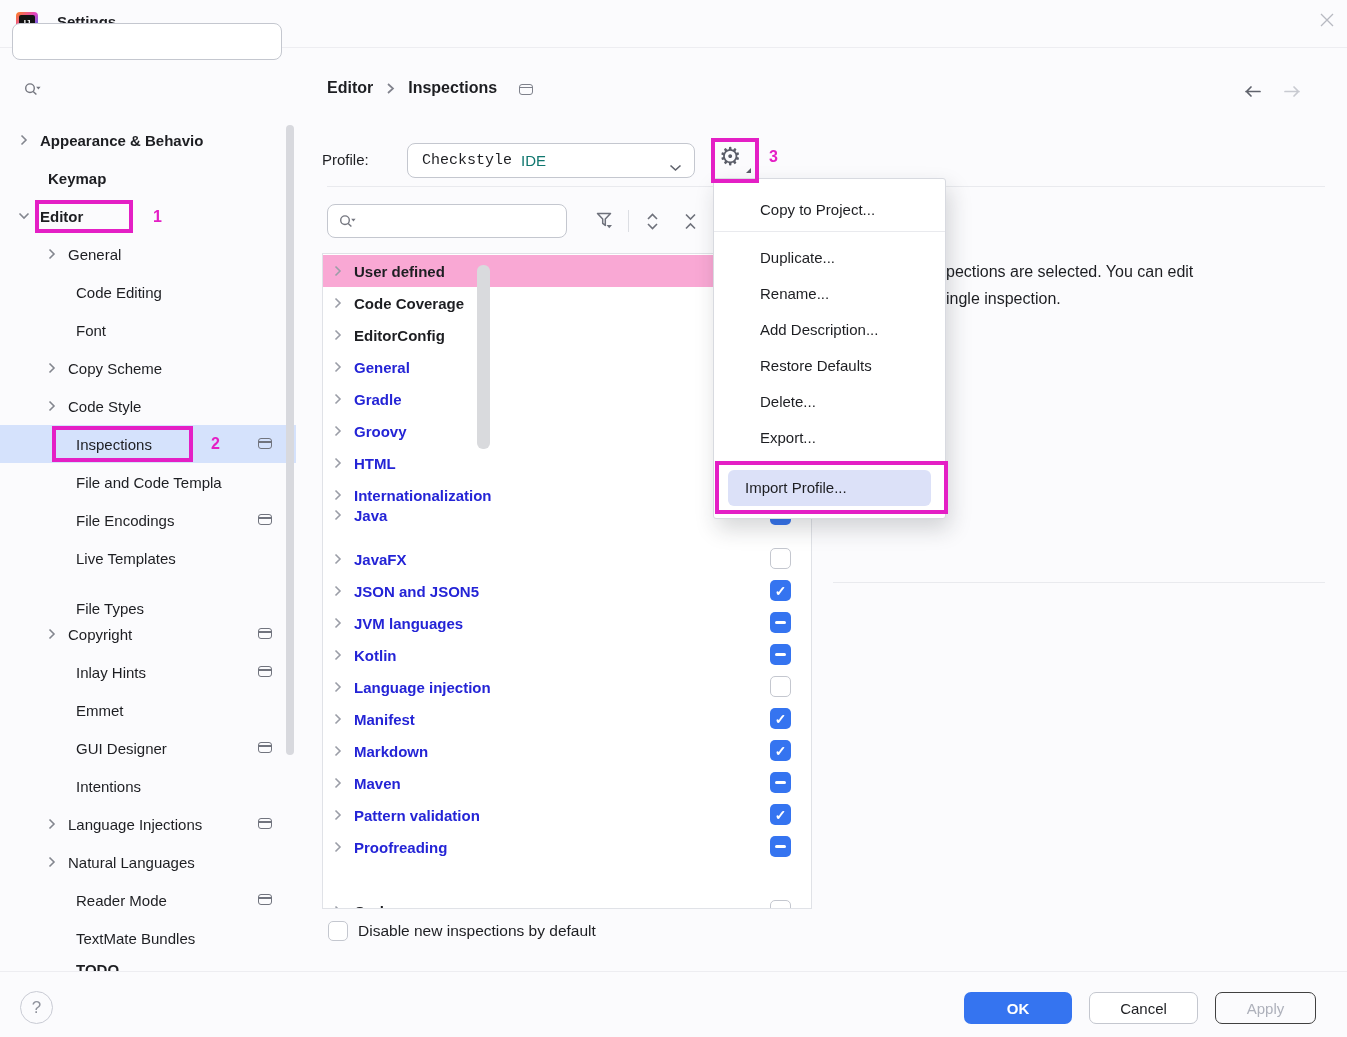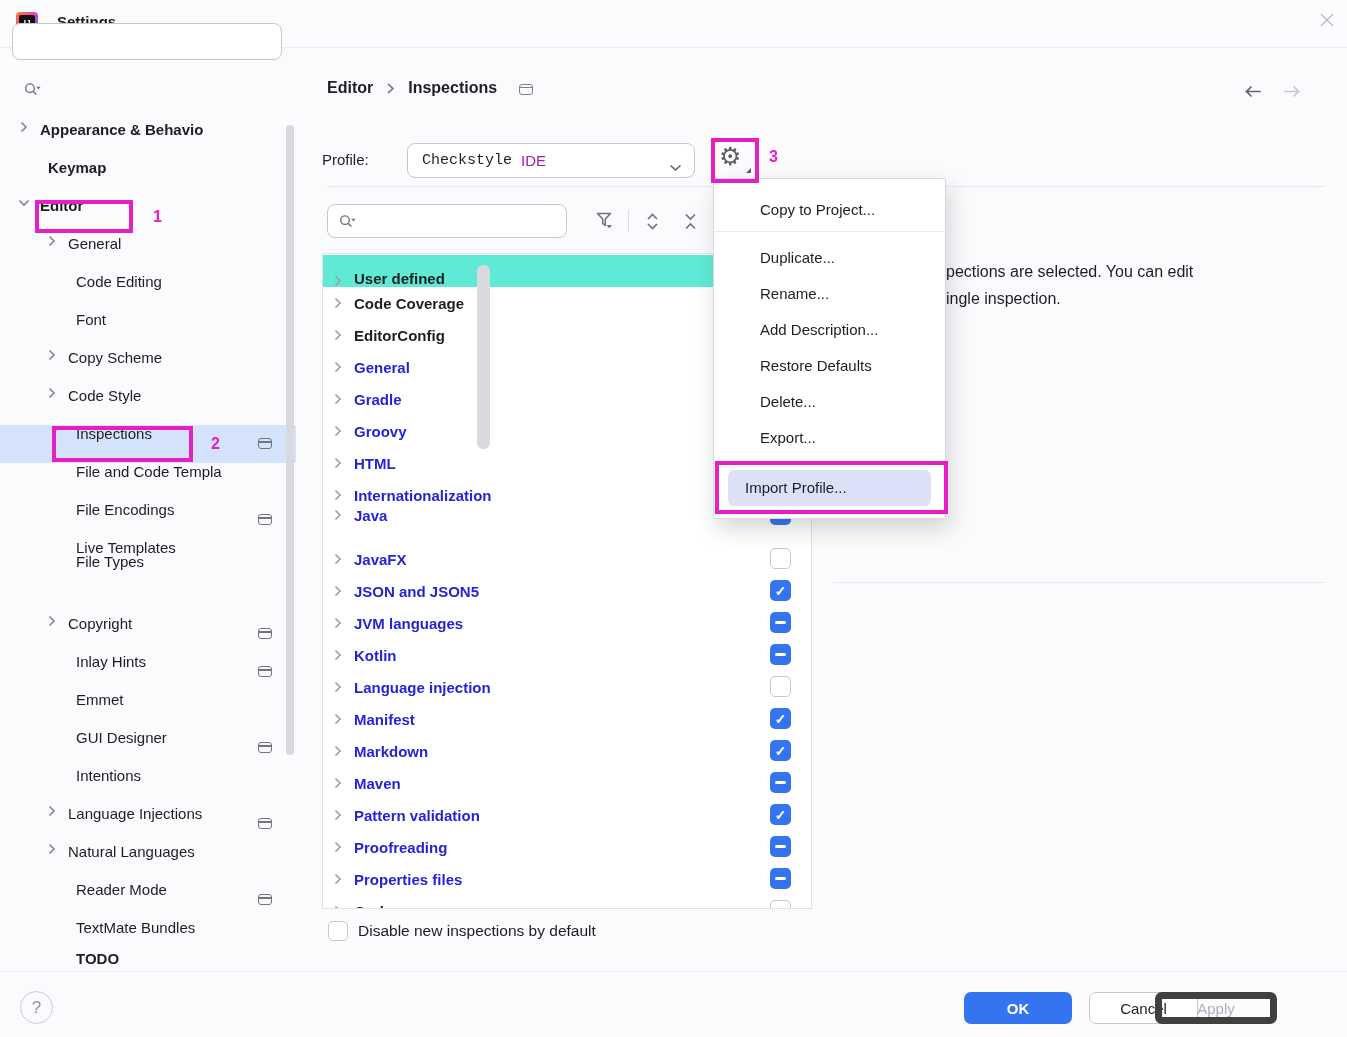--- a/index.html
+++ b/index.html
@@ -15,21 +15,21 @@
   #appicon i{position:absolute;left:3px;top:3px;right:3px;bottom:3px;background:#121212;border-radius:2px;
     color:#fff;font-style:normal;font-weight:700;font-size:8px;line-height:16px;text-align:center;}
   #wintitle{position:absolute;left:57px;top:13px;font-size:15px;font-weight:700;}
   #closex{position:absolute;left:1320px;top:13px;width:20px;height:20px;color:#b7b9c1;cursor:pointer;}
 
   
   #sidebar{position:absolute;left:0;top:47px;width:296px;height:925px;overflow:hidden;}
   #side-search{position:absolute;left:12px;top:23px;width:270px;height:37px;border:1px solid #c4c7cf;
     border-radius:8px;background:#fff;box-sizing:border-box;padding:0 8px 0 46px;font-size:15px;outline:none;color:#1d1e22;}
   .mag{position:absolute;color:#74767f;}
-  .side-row{position:absolute;left:0;width:296px;height:38px;display:flex;align-items:flex-start;box-sizing:border-box;}
+  .side-row{position:absolute;left:0;width:296px;height:38px;display:flex;align-items:center;box-sizing:border-box;}
   .side-row.selected{background:#d5e2fc;}
   .p-top{padding-left:20px;} .p-top-noc{padding-left:48px;}
   .p-child-c{padding-left:48px;} .p-child{padding-left:76px;}
   .tchev{width:9px;height:12px;margin-right:11px;color:#83868f;flex:none;display:flex;align-items:center;}
   .tchev svg{display:block;}
   .tchev.down svg{transform:rotate(90deg);}
   .side-row .lbl{font-size:15px;font-weight:500;white-space:nowrap;}
   .side-row .lbl.bold{font-weight:700;}
   .win{width:14px;height:11px;border:1.5px solid #71747e;border-radius:3px;box-sizing:border-box;flex:none;}
   .win b{display:block;height:1.5px;background:#71747e;margin-top:2px;}
@@ -42,36 +42,36 @@
   .bc-sep{color:#80828c;display:flex;}
   #bc-win{margin-left:9px;margin-top:2px;}
   #nav-back{position:absolute;left:1243px;top:84px;color:#5f626c;}
   #nav-fwd{position:absolute;left:1283px;top:84px;color:#c8cad1;}
 
   
   #profile-label{position:absolute;left:322px;top:151px;font-size:15px;}
   #profile-select{position:absolute;left:407px;top:143px;width:288px;height:35px;border:1px solid #c4c7cf;border-radius:8px;
     background:#fff;box-sizing:border-box;display:flex;align-items:center;padding:0 14px;gap:9px;cursor:pointer;}
   #profile-select .val{font-size:15px;font-family:Liberation Mono, monospace;}
-  #profile-select .suffix{font-size:15px;color:#a21caf;}
+  #profile-select .suffix{font-size:15px;color:#0f766e;}
   #profile-select .dd{position:absolute;right:12px;top:14px;color:#5f626c;}
   #gear-btn{position:absolute;left:719px;top:141px;width:32px;height:34px;cursor:pointer;color:#5a5d68;}
   #gear-btn .g{font-size:25px;line-height:30px;}
   #gear-btn .corner{position:absolute;left:27px;top:27px;width:0;height:0;border-bottom:5px solid #5a5d68;border-left:5px solid transparent;}
 
   
   #insp-search{position:absolute;left:327px;top:204px;width:240px;height:34px;border:1px solid #c4c7cf;border-radius:8px;
     background:#fff;box-sizing:border-box;padding:0 8px 0 44px;font-size:14px;outline:none;color:#1d1e22;}
   .tool{position:absolute;color:#6e717b;cursor:pointer;}
 
   
   #insp-list{position:absolute;left:322px;top:253px;width:490px;height:656px;background:#fff;
     border:1px solid #e0e2e7;box-sizing:border-box;overflow:hidden;}
   .insp-row{position:absolute;left:0;width:488px;height:32px;display:flex;align-items:center;padding-left:11px;box-sizing:border-box;}
-  .insp-row.sel{background:#5eead4;align-items:flex-end;}
+  .insp-row.sel{background:#f9a8d4;}
   .insp-row .tchev{width:8px;margin-right:12px;color:#9b9ea7;}
   .glbl{font-size:15px;font-weight:600;white-space:nowrap;}
   .glbl.modified{color:#2424d6;}
   .glbl.plain{color:#1d1e22;}
   .cb{position:absolute;left:447px;top:5px;width:21px;height:21px;border-radius:5px;box-sizing:border-box;display:none;}
   .cb.unchecked{display:block;background:#fff;border:1.5px solid #c4c7cf;}
   .cb.checked{display:flex;background:#3574f0;align-items:center;justify-content:center;}
   .cb.checked::after{content:"\2713";color:#fff;font-size:14px;font-weight:700;}
   .cb.indeterminate{display:flex;background:#3574f0;align-items:center;justify-content:center;}
   .cb.indeterminate::after{content:"";width:11px;height:3.5px;background:#fff;border-radius:2px;}
@@ -95,21 +95,21 @@
   #mi-7{margin:14px 0 0 14px;width:203px;background:#dce1f8;border-radius:6px;padding-left:17px;box-sizing:border-box;}
 
   
   #footer-line{position:absolute;left:0;top:971px;width:1347px;height:1px;background:#ededf1;}
   #help-btn{position:absolute;left:20px;top:991px;width:33px;height:33px;border:1px solid #c9cbd4;border-radius:50%;
     color:#8f929c;font-size:17px;display:flex;align-items:center;justify-content:center;cursor:pointer;box-sizing:border-box;}
   .btn{position:absolute;top:992px;height:32px;border-radius:7px;font-size:15px;display:flex;align-items:center;
     justify-content:center;box-sizing:border-box;cursor:pointer;}
   #btn-ok{left:964px;width:108px;background:#3574f0;color:#fff;font-weight:700;}
   #btn-cancel{left:1089px;width:109px;background:#fff;border:1px solid #c4c7cf;}
-  #btn-apply{left:1155px;width:122px;background:transparent;border:7px solid #404040;color:#aeb1bb;}
+  #btn-apply{left:1215px;width:101px;background:transparent;border:1px solid #404040;color:#aeb1bb;}
 
   
   .ann{position:absolute;border:4px solid #e41fc5;box-sizing:border-box;z-index:60;pointer-events:none;}
   .ann-num{position:absolute;color:#e41fc5;font-size:16px;font-weight:700;z-index:60;}
 </style>
 </head>
 <body>
 
 <div id="app">
 
@@ -195,21 +195,21 @@
     </div>
     <div class="side-row p-child" style="top:492px">
       <span class="lbl">Live Templates</span>
     </div>
     <div class="side-row p-child" style="top:454px">
       <span class="lbl">File Encodings</span>
       <span class="win">
           <b></b>
         </span>
     </div>
-    <div class="side-row p-child" style="top:506px">
+    <div class="side-row p-child" style="top:542px">
       <span class="lbl">File Types</span>
     </div>
     <div class="side-row p-child-c" style="top:568px">
       <span class="tchev">
           <svg width="8" height="12" viewBox="0 0 8 12">
             <polyline points="1.5,1.5 6,6 1.5,10.5" fill="none" stroke="currentColor" stroke-width="1.6"></polyline>
           </svg>
         </span>
       <span class="lbl">Copyright</span>
       <span class="win">
@@ -499,29 +499,20 @@
     </div>
     <div class="insp-row" style="top:577px">
       <span class="tchev">
           <svg width="8" height="12" viewBox="0 0 8 12">
             <polyline points="1.5,1.5 6,6 1.5,10.5" fill="none" stroke="currentColor" stroke-width="1.6"></polyline>
           </svg>
         </span>
       <span class="glbl modified">Proofreading</span>
       <span class="cb indeterminate"></span>
     </div>
-    <div class="insp-row" style="top:609px">
-      <span class="tchev">
-          <svg width="8" height="12" viewBox="0 0 8 12">
-            <polyline points="1.5,1.5 6,6 1.5,10.5" fill="none" stroke="currentColor" stroke-width="1.6"></polyline>
-          </svg>
-        </span>
-      <span class="glbl modified">Properties files</span>
-      <span class="cb indeterminate"></span>
-    </div>
     <div class="insp-row" style="top:641px">
       <span class="tchev">
           <svg width="8" height="12" viewBox="0 0 8 12">
             <polyline points="1.5,1.5 6,6 1.5,10.5" fill="none" stroke="currentColor" stroke-width="1.6"></polyline>
           </svg>
         </span>
       <span class="glbl plain">Qodana</span>
       <span class="cb unchecked"></span>
     </div>
   </div>

